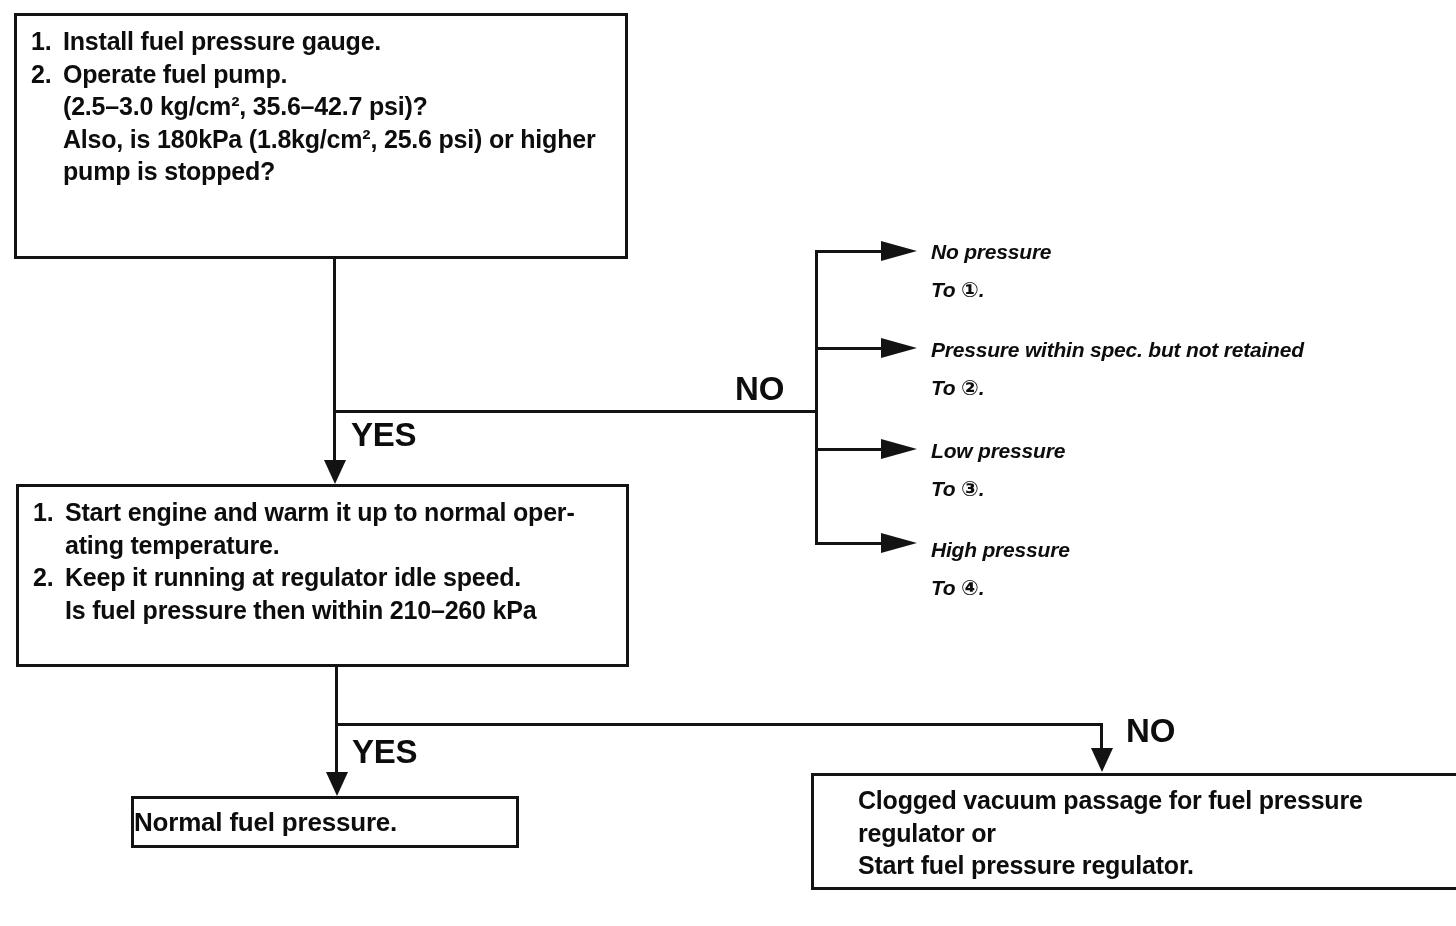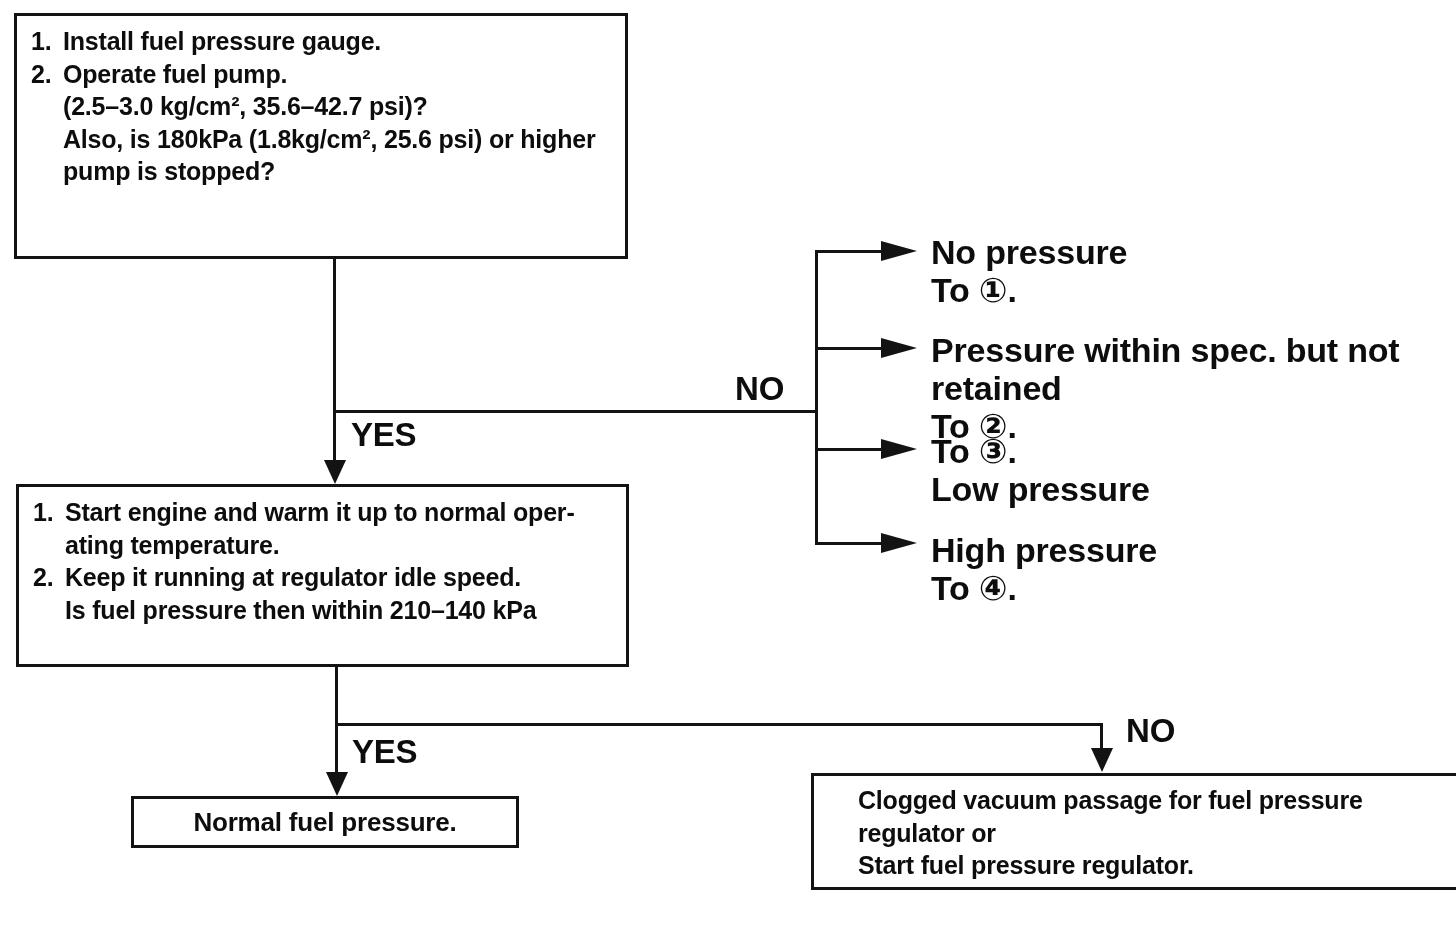--- a/index.html
+++ b/index.html
@@ -22,24 +22,24 @@
     position:absolute;width:0;height:0;
     border-left:11px solid transparent;border-right:11px solid transparent;
     border-top:24px solid #131313;
   }
   .arrow-right{
     position:absolute;width:0;height:0;
     border-top:10px solid transparent;border-bottom:10px solid transparent;
     border-left:36px solid #131313;
   }
   .lbl{position:absolute;font-size:33px;line-height:30px;}
-  .branch{position:absolute;left:931px;font-size:34px;line-height:38px;}
+  .branch{position:absolute;left:931px;font-size:21px;line-height:38px;font-style:italic;}
   .center-box{
     position:absolute;border:3px solid #131313;background:#fff;box-sizing:border-box;
-    font-size:26px;display:flex;align-items:center;justify-content:center;
+    font-size:26px;display:flex;align-items:center;justify-content:flex-start;
   }
   .bullet-row{display:flex;align-items:flex-start;}
   .bullet-cell{flex:0 0 31px;width:31px;padding-top:10px;}
   .bullet-dot{width:13px;height:13px;border-radius:50%;background:#131313;margin-left:2px;}
   .bullet-txt{flex:1 1 auto;max-width:548px;}
 </style>
 </head>
 <body>
 
 <div class="box pad" style="left:14px;top:13px;width:614px;height:246px;">
@@ -87,22 +87,22 @@
 
 <div class="branch" style="top:233px;">
   <div>No pressure</div>
   <div>To ①.</div>
 </div>
 <div class="branch" style="top:331px;">
   <div>Pressure within spec. but not retained</div>
   <div>To ②.</div>
 </div>
 <div class="branch" style="top:432px;">
+  <div>Low pressure</div>
   <div>To ③.</div>
-  <div>Low pressure</div>
 </div>
 <div class="branch" style="top:531px;">
   <div>High pressure</div>
   <div>To ④.</div>
 </div>
 
 <div class="box pad" style="left:16px;top:484px;width:613px;height:183px;">
   <div class="line-row">
     <span class="num">1.</span>
     <span class="txt">Start engine and warm it up to normal oper-</span>
@@ -110,21 +110,21 @@
   <div class="line-row">
     <span class="num"></span>
     <span class="txt">ating temperature.</span>
   </div>
   <div class="line-row">
     <span class="num">2.</span>
     <span class="txt">Keep it running at regulator idle speed.</span>
   </div>
   <div class="line-row">
     <span class="num"></span>
-    <span class="txt">Is fuel pressure then within 210–140 kPa</span>
+    <span class="txt">Is fuel pressure then within 210–260 kPa</span>
   </div>
 </div>
 
 <div class="l" style="left:335px;top:666px;width:3px;height:108px;"></div>
 <div class="arrow-down" style="left:326px;top:772px;"></div>
 <div class="lbl" style="left:352px;top:737px;">YES</div>
 
 <div class="l" style="left:335px;top:723px;width:768px;height:3px;"></div>
 <div class="l" style="left:1100px;top:723px;width:3px;height:27px;"></div>
 <div class="arrow-down" style="left:1091px;top:748px;"></div>

